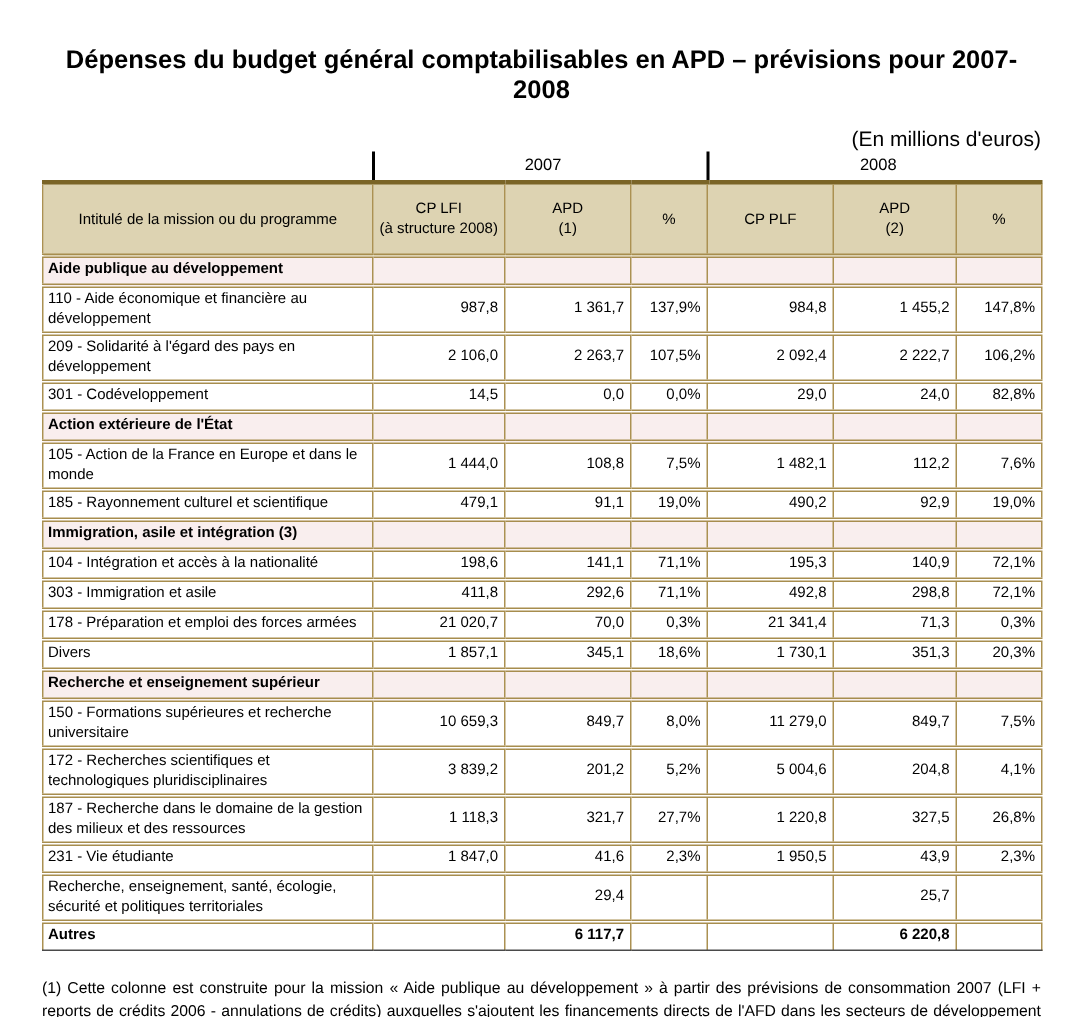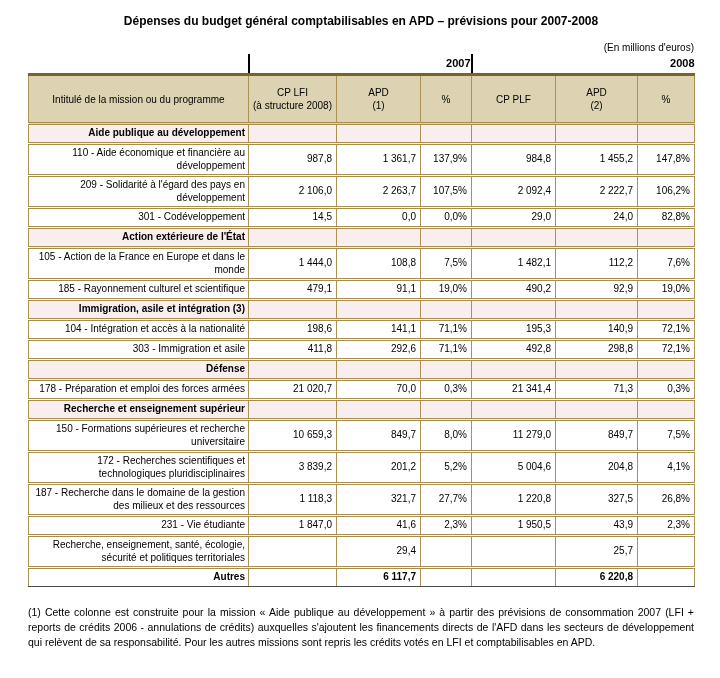--- a/index.html
+++ b/index.html
@@ -4,62 +4,62 @@
 <style>
   html, body { margin: 0; padding: 0; background: #ffffff; }
   body {
     width: 720px; height: 678px;
     font-family: "Liberation Sans", sans-serif;
     color: #111; overflow: hidden;
   }
   .page { padding: 10px 26px 0 28px; }
 
   .title {
-    font-size: 12px; font-weight: bold; text-align: center;
-    margin: 4px 10px 14px 10px; color: #000;
+    font-size: 17px; font-weight: bold; text-align: center;
+    margin: 20px 10px 14px 10px; color: #000;
   }
   .unit-note {
-    text-align: right; font-size: 10px; margin: 0 0 1px 0; color: #000;
+    text-align: right; font-size: 14px; margin: 0 0 1px 0; color: #000;
   }
 
   table.apd {
     border-collapse: collapse; table-layout: fixed;
     width: 666px; font-size: 10px; color: #000;
   }
   col.c-label { width: 220px; }
   col.c-cplfi { width: 88px; }
   col.c-apd1  { width: 84px; }
   col.c-pct1  { width: 51px; }
   col.c-cpplf { width: 84px; }
   col.c-apd2  { width: 82px; }
   col.c-pct2  { width: 57px; }
 
   
   .year-row td { border: none; background: #fff; padding: 2px 0 3px 4px; height: 14px; }
-  .year-row td.year { border-left: 2px solid #000; font-weight: bold; font-size: 11px; text-align: right; }
+  .year-row td.year { border-left: 2px solid #000; font-weight: normal; font-size: 11px; text-align: center; }
 
   
   thead.cols th {
     background: #ddd3b2;
     border: 1px solid #ab9152;
     border-top: 3px solid #7a6426;
     font-weight: normal; font-size: 10px; text-align: center; vertical-align: middle;
     height: 42px; padding: 2px 3px; line-height: 1.3;
   }
   th.sep-left, td.sep-left { border-left: 1.5px solid #1a1a1a; }
 
   
   tbody td {
     border: 1px solid #ab9152;
     border-top: 3px double #a78d4e;
     border-bottom: 3px double #a78d4e;
     padding: 2px 3px; vertical-align: middle; height: 13px; line-height: 1.25;
     background: #fff;
   }
-  td.label-cell { text-align: right; }
+  td.label-cell { text-align: left; }
   td.num-cell { text-align: right; padding-right: 4px; }
   tr.section-row td { background: #f9eeee; font-weight: bold; }
   tr.total-row td { font-weight: bold; border-bottom: 1.5px solid #4a4a4a; }
 
   
   .footnotes { margin-top: 18px; font-size: 10.5px; line-height: 1.42; text-align: justify; color: #000; }
   .footnotes p { margin: 0 0 7px 0; }
 </style>
 </head>
 <body>
@@ -199,38 +199,38 @@
         </tr>
         <tr class="data-row">
           <td class="label-cell">303 - Immigration et asile</td>
           <td class="num-cell sep-left">411,8</td>
           <td class="num-cell">292,6</td>
           <td class="num-cell">71,1%</td>
           <td class="num-cell sep-left">492,8</td>
           <td class="num-cell">298,8</td>
           <td class="num-cell">72,1%</td>
         </tr>
-        <tr class="section-row">
-          <td class="label-cell">Défense</td>
-          <td class="num-cell sep-left"></td>
-          <td class="num-cell"></td>
-          <td class="num-cell"></td>
-          <td class="num-cell sep-left"></td>
-          <td class="num-cell"></td>
-          <td class="num-cell"></td>
-        </tr>
         <tr class="data-row">
           <td class="label-cell">178 - Préparation et emploi des forces armées</td>
           <td class="num-cell sep-left">21 020,7</td>
           <td class="num-cell">70,0</td>
           <td class="num-cell">0,3%</td>
           <td class="num-cell sep-left">21 341,4</td>
           <td class="num-cell">71,3</td>
           <td class="num-cell">0,3%</td>
         </tr>
+        <tr class="data-row">
+          <td class="label-cell">Divers</td>
+          <td class="num-cell sep-left">1 857,1</td>
+          <td class="num-cell">345,1</td>
+          <td class="num-cell">18,6%</td>
+          <td class="num-cell sep-left">1 730,1</td>
+          <td class="num-cell">351,3</td>
+          <td class="num-cell">20,3%</td>
+        </tr>
         <tr class="section-row">
           <td class="label-cell">Recherche et enseignement supérieur</td>
           <td class="num-cell sep-left"></td>
           <td class="num-cell"></td>
           <td class="num-cell"></td>
           <td class="num-cell sep-left"></td>
           <td class="num-cell"></td>
           <td class="num-cell"></td>
         </tr>
         <tr class="data-row">

